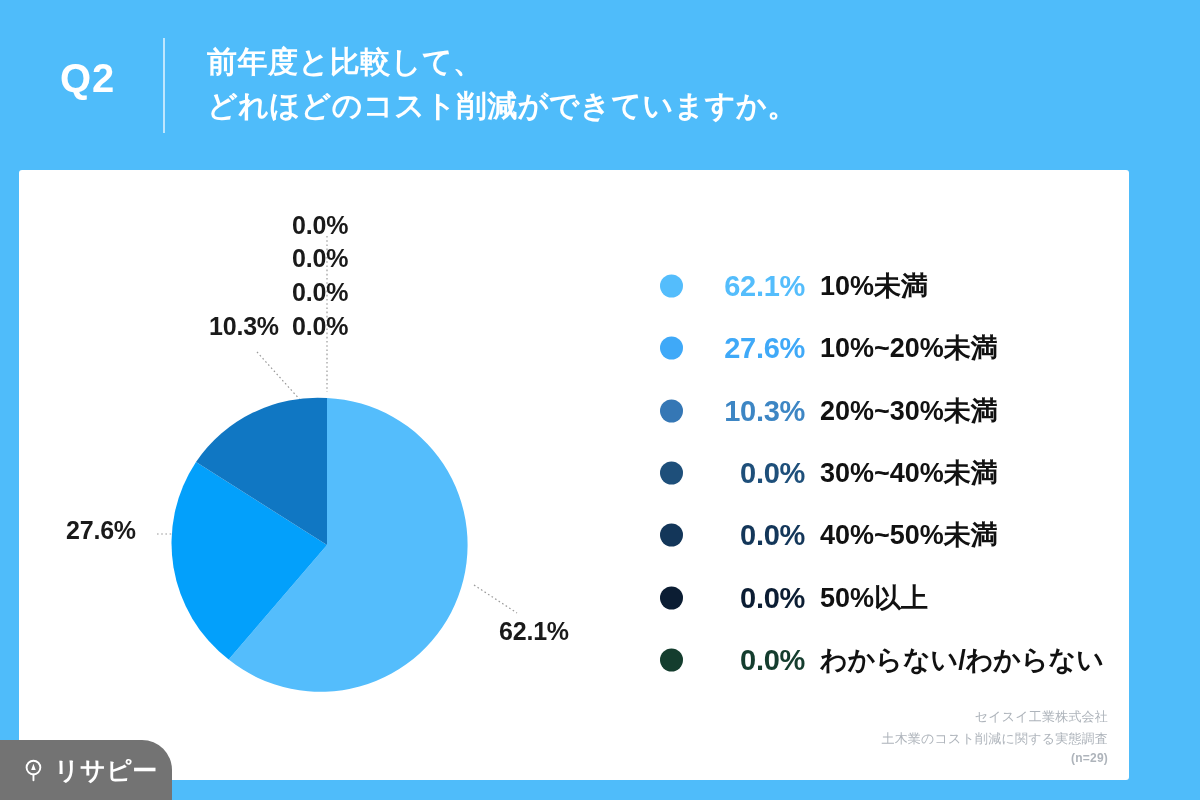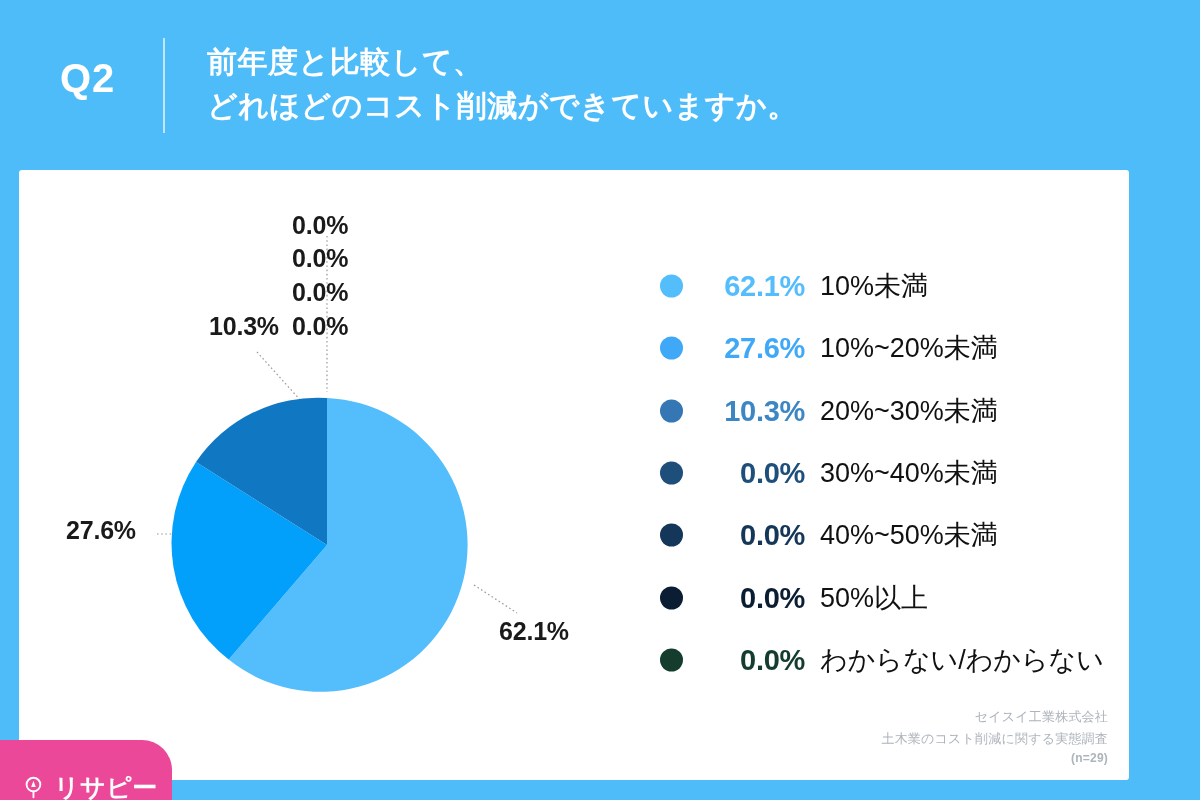--- a/index.html
+++ b/index.html
@@ -135,21 +135,21 @@
     font-weight: bold;
     letter-spacing: -0.3px;
     white-space: nowrap;
   }
   .legend-label {
     position: absolute;
     left: 181px;
     top: 50%;
     transform: translateY(-50%);
     font-size: 27px;
-    font-weight: normal;
+    font-weight: bold;
     color: #111111;
     white-space: nowrap;
     letter-spacing: 0px;
   }
 
   
   .source {
     position: absolute;
     right: 21px;
     bottom: 12px;
@@ -161,24 +161,24 @@
   }
   .source .small { font-size: 12px; font-weight: bold; }
 
   
   .logo-tab {
     position: absolute;
     left: 0;
     bottom: 0;
     width: 172px;
     height: 60px;
-    background: #ec4899;
+    background: #737373;
     border-top-right-radius: 30px;
     display: flex;
-    align-items: flex-end;
+    align-items: center;
     padding-left: 22px;
     box-sizing: border-box;
   }
   .logo-icon {
     width: 25px;
     height: 25px;
     margin-right: 7px;
     flex: 0 0 auto;
   }
   .logo-text {

